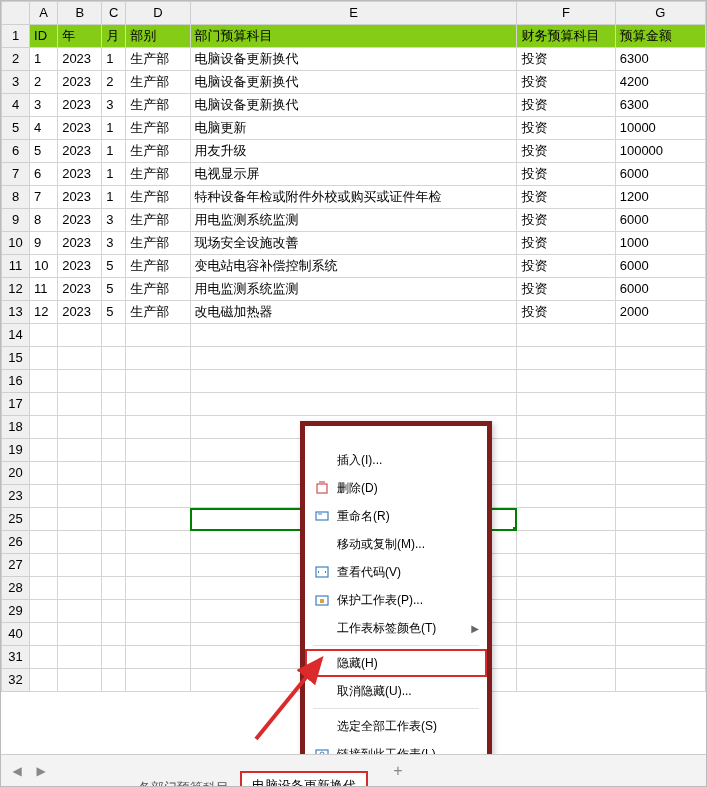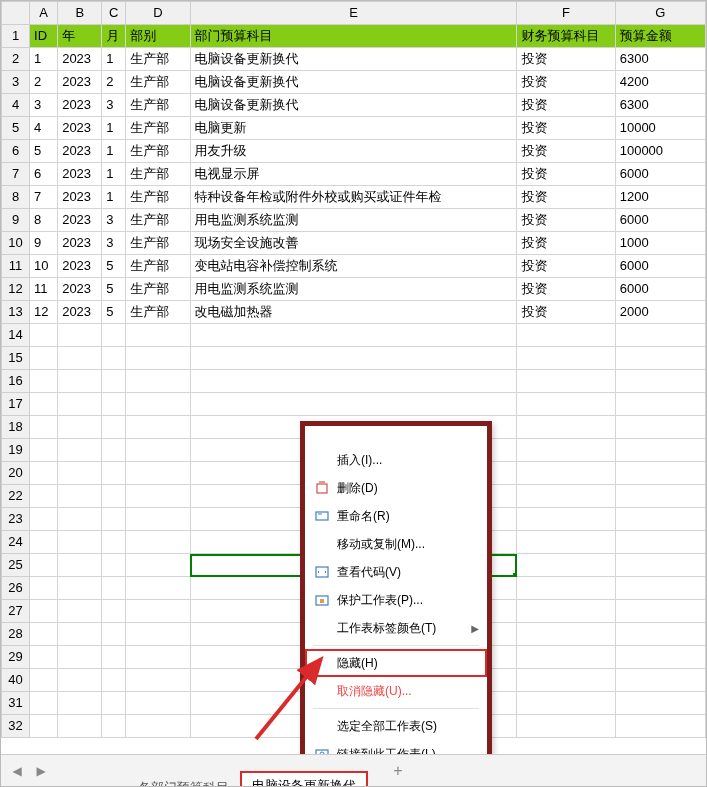--- a/index.html
+++ b/index.html
@@ -137,21 +137,21 @@
   width: 18px; height: 18px;
   margin-right: 6px;
   display: flex; align-items: center; justify-content: center;
 }
 .menu-item .arrow {
   position: absolute;
   right: 8px;
   font-size: 10px;
   color: #666;
 }
-.menu-item.disabled { color: #ef4444; }
+.menu-item.disabled { color: #000000; }
 .menu-item.highlight {
   outline: 2px solid #d92b2b;
   outline-offset: -2px;
 }
 .menu-sep {
   height: 1px;
   background: #e2e2e2;
   margin: 3px 8px;
 }
 
@@ -382,41 +382,21 @@
           <th class="rowhdr">20</th>
           <td></td>
           <td></td>
           <td></td>
           <td></td>
           <td></td>
           <td></td>
           <td></td>
         </tr>
         <tr>
-          <th class="rowhdr">22</th>
-          <td></td>
-          <td></td>
-          <td></td>
-          <td></td>
-          <td></td>
-          <td></td>
-          <td></td>
-        </tr>
-        <tr>
           <th class="rowhdr">23</th>
-          <td></td>
-          <td></td>
-          <td></td>
-          <td></td>
-          <td></td>
-          <td></td>
-          <td></td>
-        </tr>
-        <tr>
-          <th class="rowhdr">24</th>
           <td></td>
           <td></td>
           <td></td>
           <td></td>
           <td></td>
           <td></td>
           <td></td>
         </tr>
         <tr>
           <th class="rowhdr">25</th>

